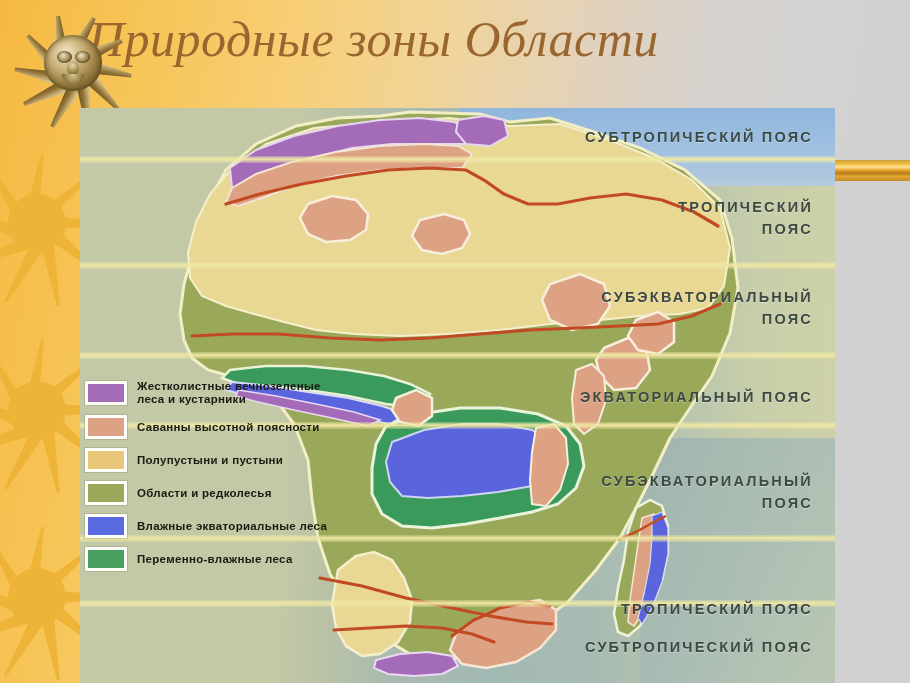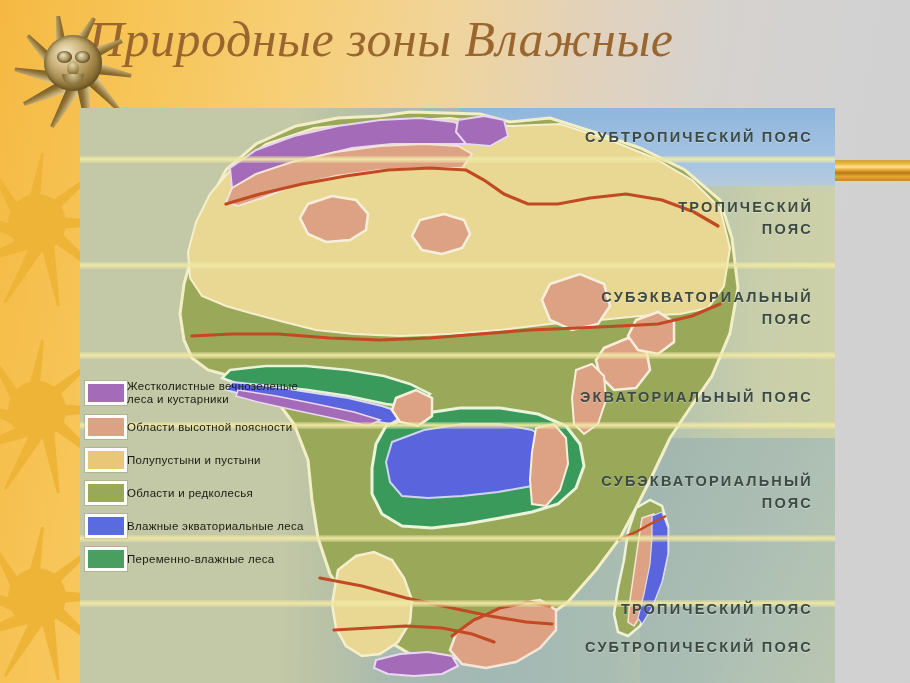--- a/index.html
+++ b/index.html
@@ -84,21 +84,21 @@
     text-shadow:0 1px 0 rgba(255,255,255,.35);white-space:pre-line;
   }
 
   
   .mapsvg{position:absolute;left:0;top:0;width:755px;height:575px;}
 
   
   .legend{position:absolute;left:5px;top:272px;width:300px;}
   .lg-row{display:flex;align-items:center;margin-bottom:9px;}
   .sw{width:36px;height:18px;border:3px solid #fdfdfa;box-shadow:0 0 0 1px rgba(120,120,90,.25);flex:0 0 auto;}
-  .lg-txt{font-family:"Liberation Sans",sans-serif;font-weight:normal;
+  .lg-txt{margin-left:10px;font-family:"Liberation Sans",sans-serif;font-weight:bold;
     font-size:11.5px;line-height:13px;color:#1b1b12;letter-spacing:.3px;white-space:pre-line;}
 </style>
 </head>
 <body>
 
 <div id="stage">
 
   <div class="rays">
     <div class="burst" style="left:-58px;top:18px;">
         <div class="core"></div>
@@ -133,21 +133,21 @@
         <i style="transform: rotate(160deg) translateY(-8px);"></i>
         <i style="transform: rotate(200deg) translateY(-8px);"></i>
         <i style="transform: rotate(240deg) translateY(-8px);"></i>
         <i style="transform: rotate(280deg) translateY(-8px);"></i>
         <i style="transform: rotate(320deg) translateY(-8px);"></i>
       </div>
   </div>
 
   <div class="goldbar"></div>
 
-  <div class="title">Природные зоны Влажные</div>
+  <div class="title">Природные зоны Области</div>
 
   <div class="sunorn">
       <div class="sp" style="transform: rotate(336deg) translateY(-9px);"></div>
       <div class="sp" style="transform: rotate(300deg) translateY(-9px);"></div>
       <div class="sp" style="transform: rotate(264deg) translateY(-9px);"></div>
       <div class="sp" style="transform: rotate(228deg) translateY(-9px);"></div>
       <div class="sp" style="transform: rotate(192deg) translateY(-9px);"></div>
       <div class="sp" style="transform: rotate(156deg) translateY(-9px);"></div>
       <div class="sp" style="transform: rotate(120deg) translateY(-9px);"></div>
       <div class="sp" style="transform: rotate(84deg) translateY(-9px);"></div>
@@ -270,21 +270,21 @@
     <div class="belt-label" style="top:528px">СУБТРОПИЧЕСКИЙ ПОЯС</div>
 
     <div class="legend">
       <div class="lg-row">
         <span class="sw" style="background:#a46bb8"></span>
         <span class="lg-txt">Жестколистные вечнозеленые
 леса и кустарники</span>
       </div>
       <div class="lg-row" style="margin-top:6px">
         <span class="sw" style="background:#dda184"></span>
-        <span class="lg-txt">Области высотной поясности</span>
+        <span class="lg-txt">Саванны высотной поясности</span>
       </div>
       <div class="lg-row" style="margin-top:7px">
         <span class="sw" style="background:#e8c878"></span>
         <span class="lg-txt">Полупустыни и пустыни</span>
       </div>
       <div class="lg-row" style="margin-top:7px">
         <span class="sw" style="background:#9aa85a"></span>
         <span class="lg-txt">Области и редколесья</span>
       </div>
       <div class="lg-row" style="margin-top:7px">

